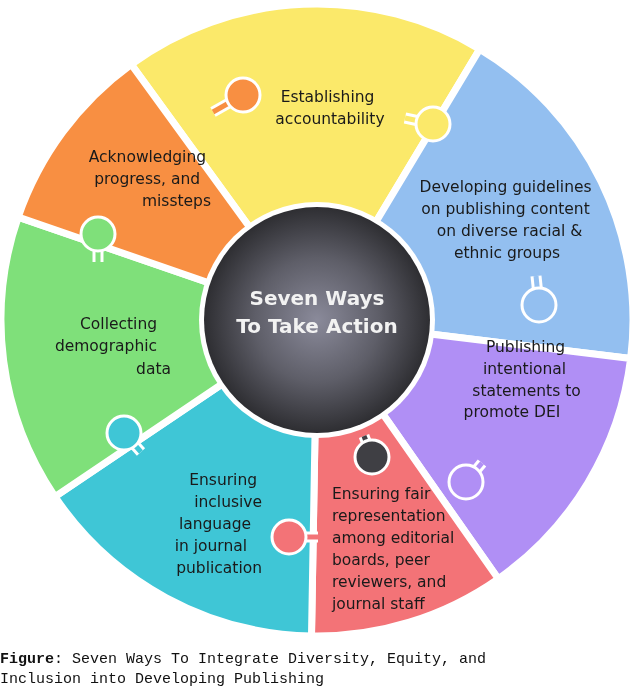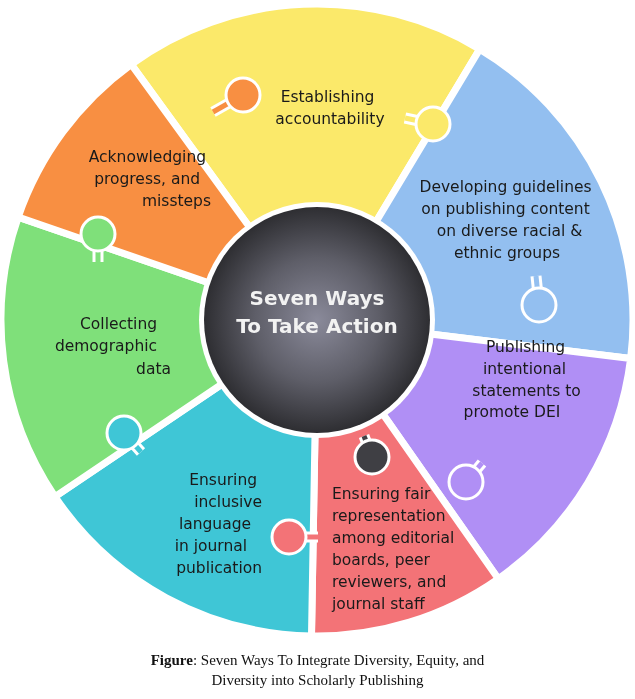--- a/index.html
+++ b/index.html
@@ -1,20 +1,20 @@
 <!DOCTYPE html>
 <html><head>
 <meta charset="utf-8">
 <style>
   html,body{margin:0;padding:0;background:#ffffff;}
   body{width:635px;height:699px;position:relative;overflow:hidden;font-family:"Liberation Sans","DejaVu Sans",sans-serif;}
   #wheel{position:absolute;left:0;top:0;width:635px;height:640px;}
   .seg-label{font-family:"DejaVu Sans","Liberation Sans",sans-serif;font-size:15.5px;fill:#1a1a1a;}
   .hub-label{font-family:"DejaVu Sans","Liberation Sans",sans-serif;font-size:20px;font-weight:bold;fill:#f2f2f2;}
-  #caption{position:absolute;left:0;top:650px;width:635px;text-align:center;font-family:Liberation Serif, serif;font-size:15px;line-height:20px;color:#111;}
+  #caption{position:absolute;left:0;top:650px;width:635px;font-family:Liberation Mono, monospace;font-size:15px;line-height:20px;color:#111;}
   #caption b{font-weight:bold;}
 </style>
 </head>
 <body>
 
 <svg id="wheel" viewBox="0 0 635 640" xmlns="http://www.w3.org/2000/svg">
   <defs>
     <radialGradient id="hubGrad" cx="50%" cy="50%" r="50%">
       <stop offset="0%" stop-color="#8a8a9a"></stop>
       <stop offset="55%" stop-color="#5e5e68"></stop>
@@ -106,14 +106,14 @@
     <text class="seg-label" text-anchor="end">
       <tspan x="211" y="162">Acknowledging</tspan>
       <tspan x="205" y="184">progress, and</tspan>
       <tspan x="211" y="206">missteps</tspan>
     </text>
   </g>
 </svg>
 
 <div id="caption">
   <div><b>Figure</b><span>: Seven Ways To Integrate Diversity, Equity, and</span></div>
-  <div>Diversity into Scholarly Publishing</div>
+  <div>Inclusion into Developing Publishing</div>
 </div>
 
 </body></html>

